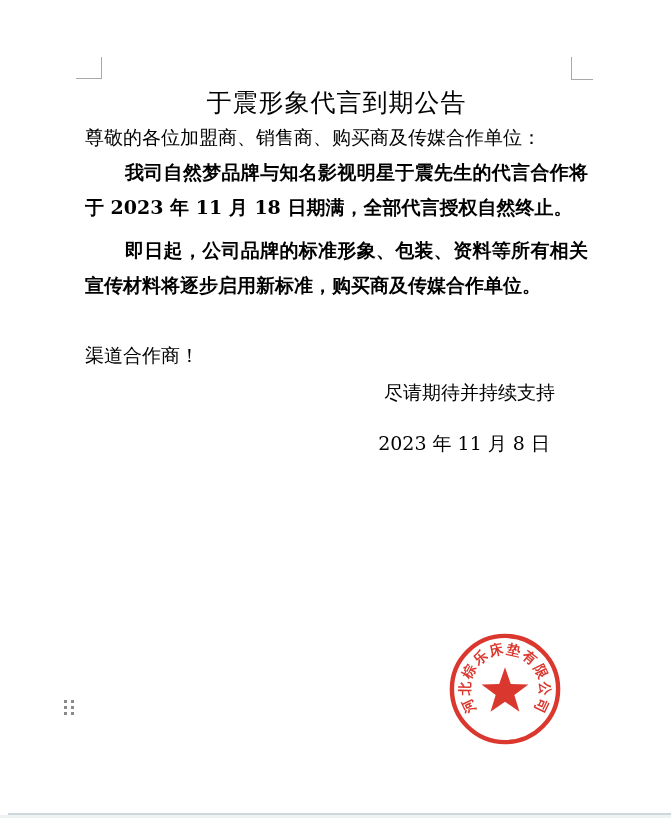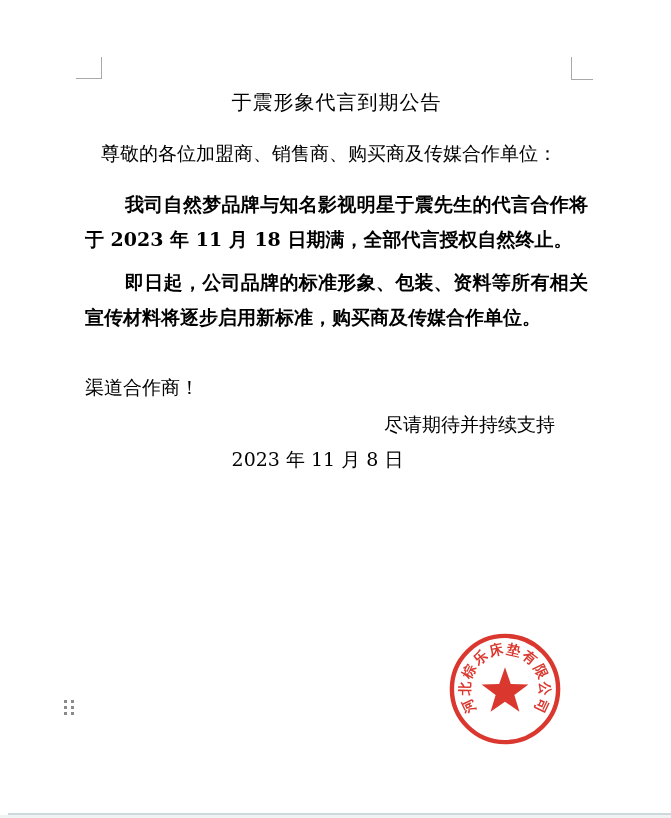--- a/index.html
+++ b/index.html
@@ -12,27 +12,27 @@
 
   
   .crop-left  { position:absolute; left:76px;  top:57px; width:25px; height:21px;
                 border-right:1px solid #a9a9a9; border-bottom:1px solid #a9a9a9; }
   .crop-right { position:absolute; left:571px; top:57px; width:21px; height:22px;
                 border-left:1px solid #a9a9a9;  border-bottom:1px solid #a9a9a9; }
 
   
   .content { position:absolute; left:85px; top:85px; width:503px;
              font-size:19px; line-height:35px; text-align:justify; text-justify:inter-ideograph; }
-  .doc-title { margin:0; font-size:20px; font-weight:400; text-align:center; letter-spacing:1px; }
-  .salutation { margin:16px; }
+  .doc-title { margin:0; font-size:25px; font-weight:400; text-align:center; letter-spacing:1px; }
+  .salutation { margin:0; }
   p.para { margin:0; text-indent:40px;font-weight:bold; }
   p.para + p.para { margin-top:8px; }
   .closing { margin-top:35px; }
   .company { margin-top:2px; text-align:right; padding-right:33px; }
-  .date    { margin-top:0; text-align:center; padding-right:38px; }
+  .date    { margin-top:16px; text-align:right; padding-right:38px; }
 
   
   .seal { position:absolute; left:446px; top:630px; width:118px; height:118px;
           mix-blend-mode:multiply; opacity:.93; }
   .seal text { font-family:"DejaVu Serif","Liberation Serif",serif; font-weight:bold;
                font-size:14px; fill:#d8281e; }
 
   
   .dots { position:absolute; left:64px; top:700px;
           display:grid; grid-template-columns:3px 3px; grid-auto-rows:3px;

